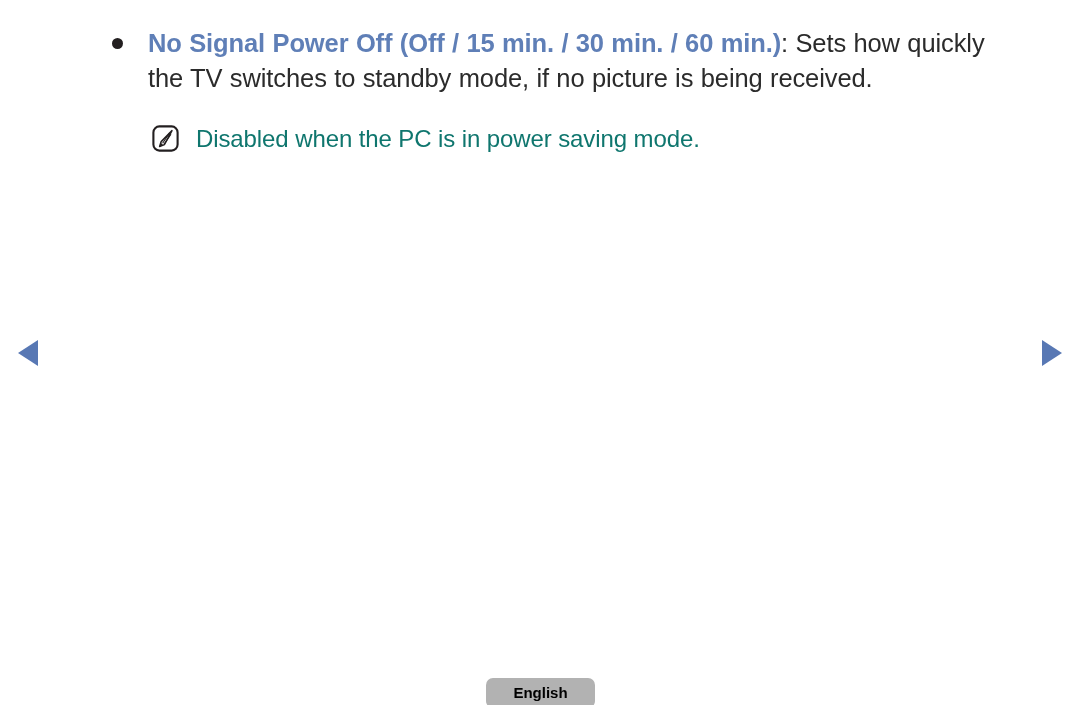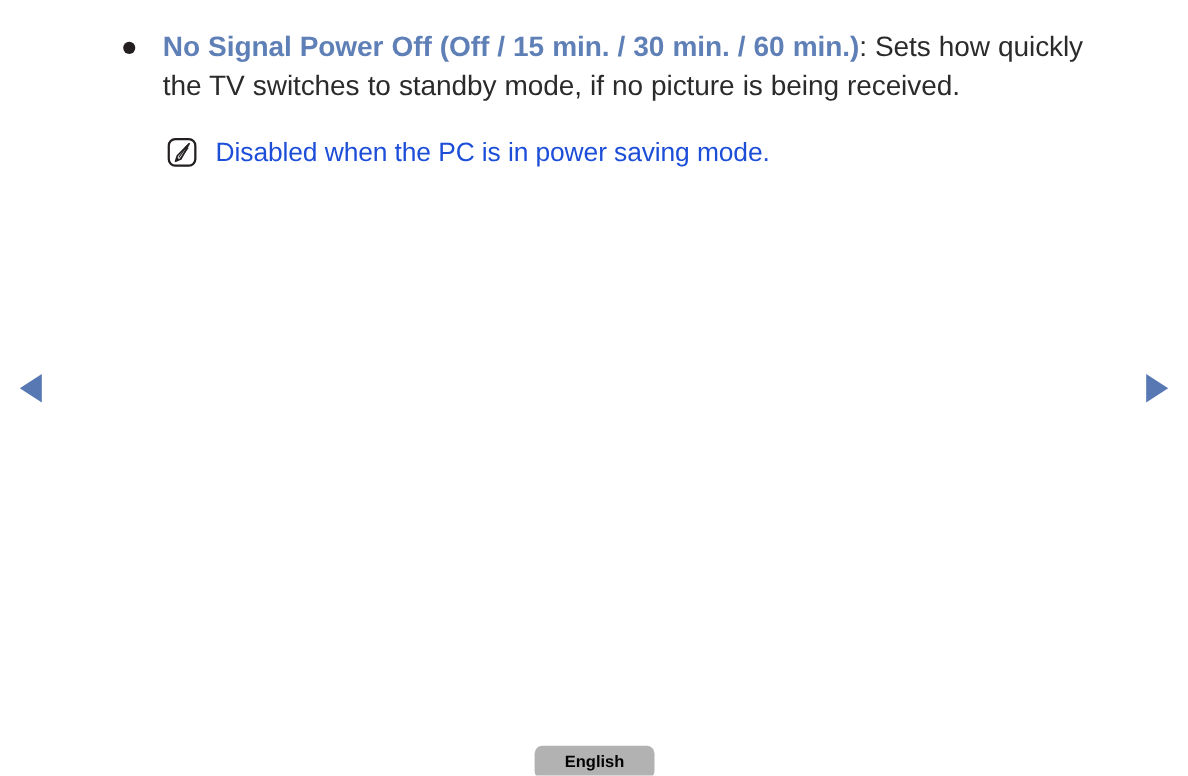--- a/index.html
+++ b/index.html
@@ -67,21 +67,21 @@
     left: 152px;
     top: 3px;
     width: 27px;
     height: 27px;
     line-height: 0;
   }
 
   .note-text {
     font-size: 24px;
     line-height: 34px;
-    color: #1d4ed8;
+    color: #0f766e;
     letter-spacing: -0.1px;
   }
 
   
   .nav-arrow {
     position: absolute;
     top: 338px;
     width: 24px;
     height: 30px;
     cursor: pointer;

